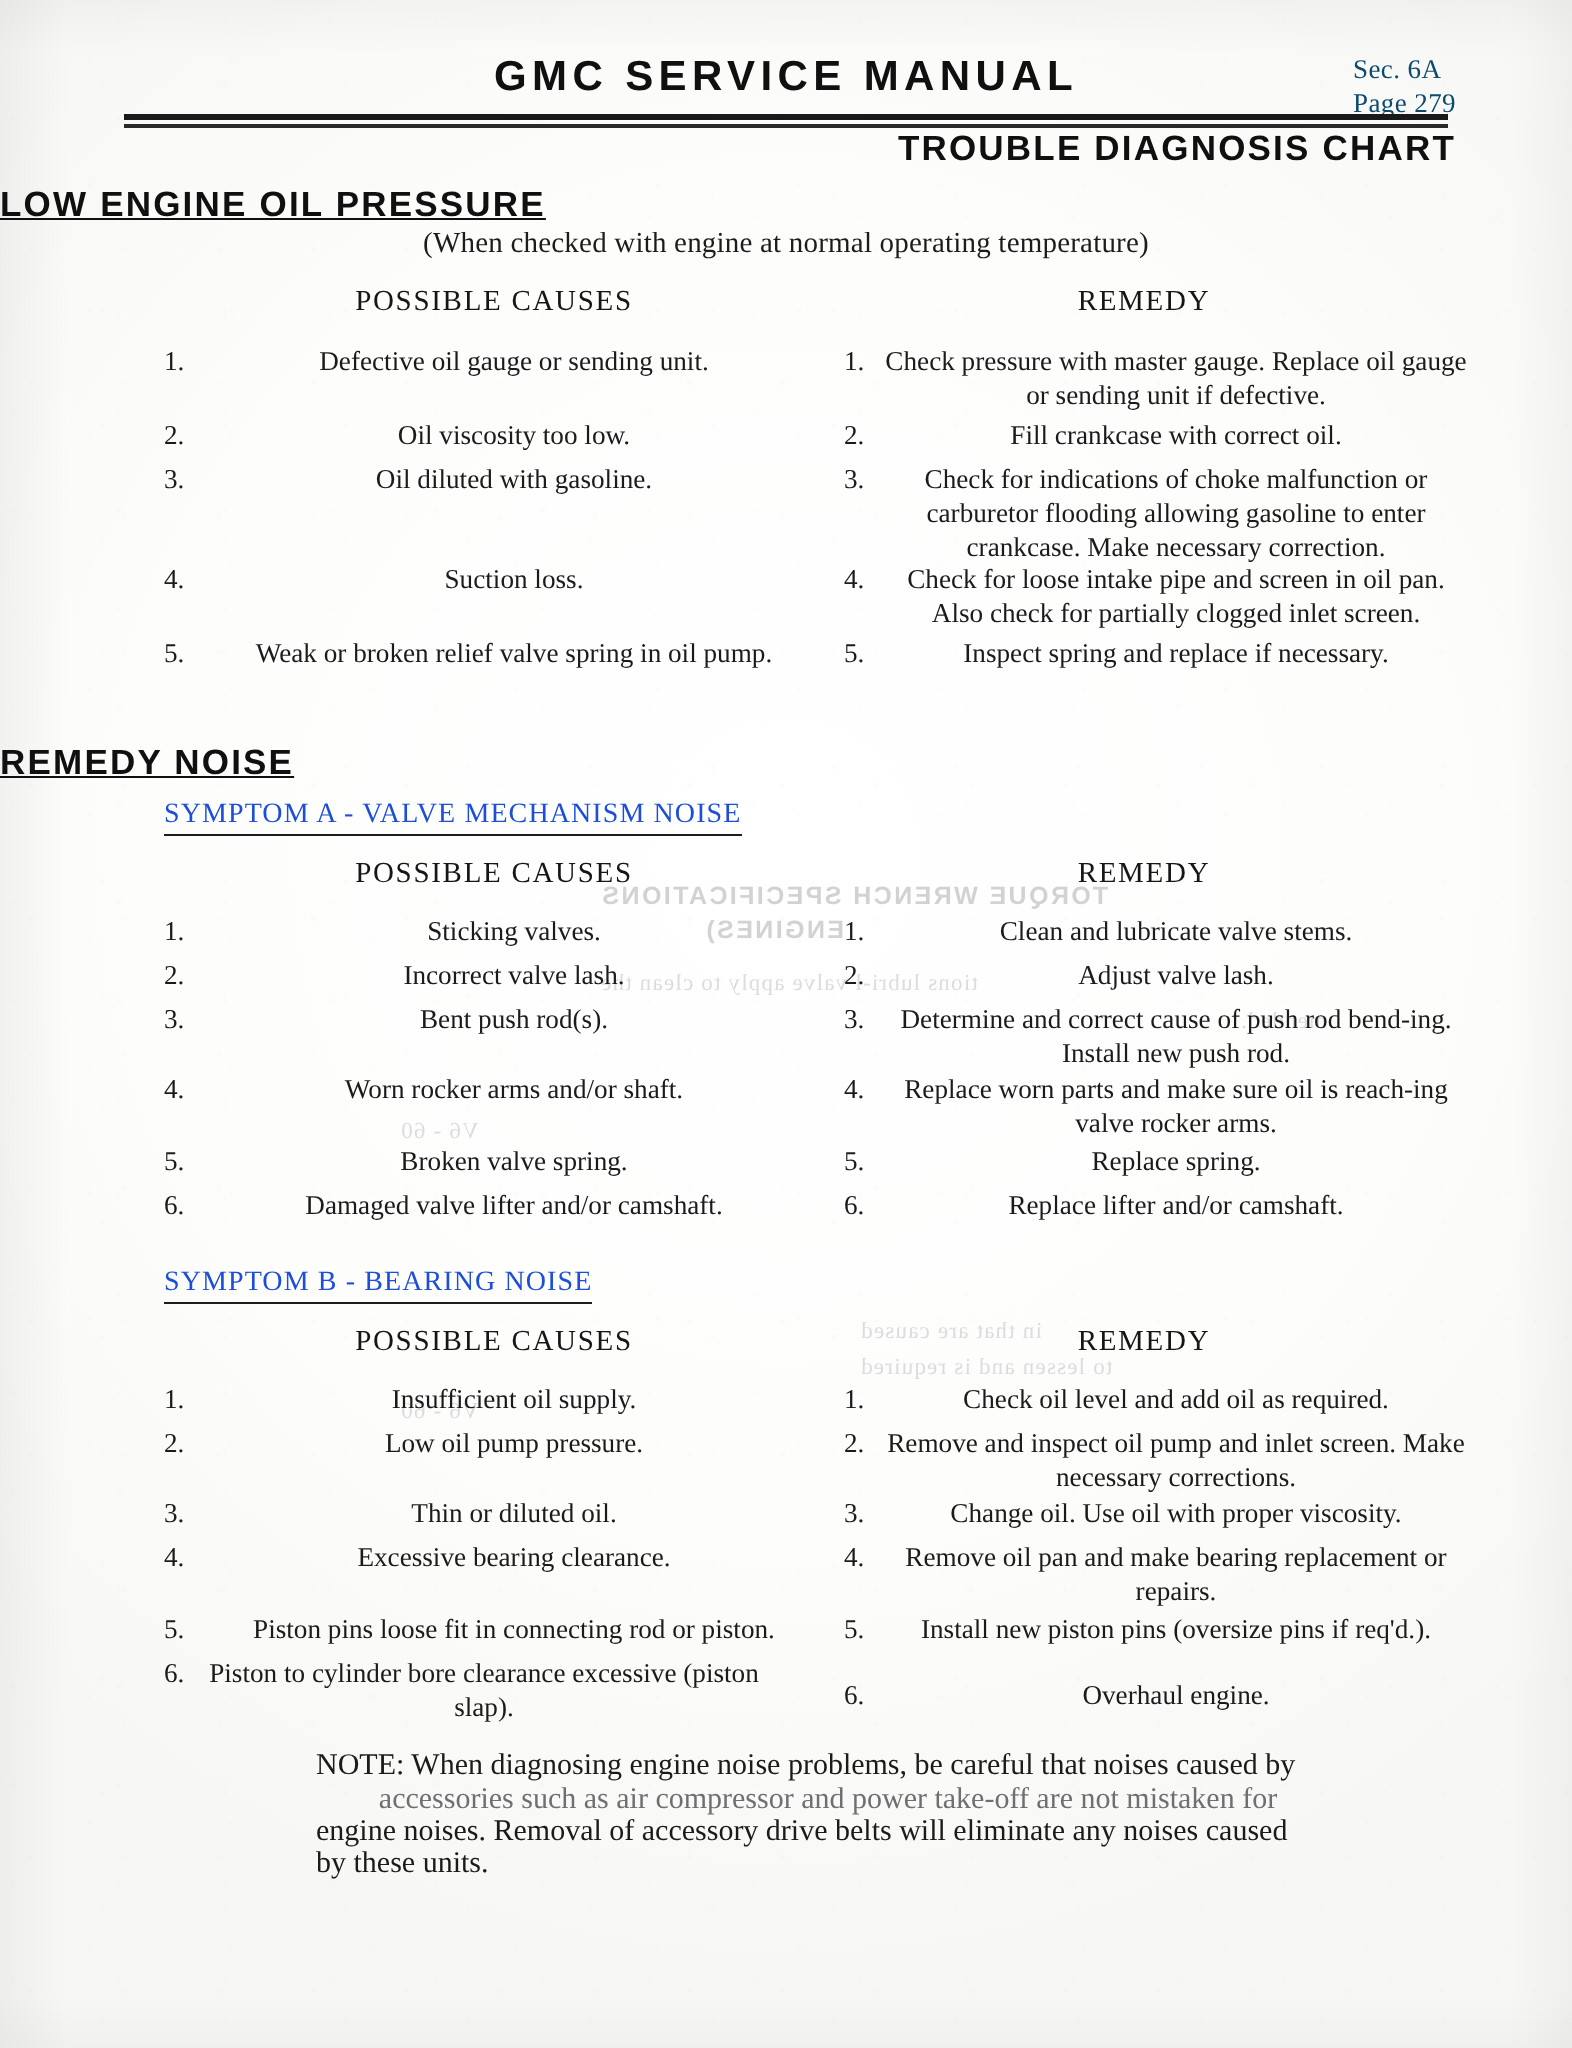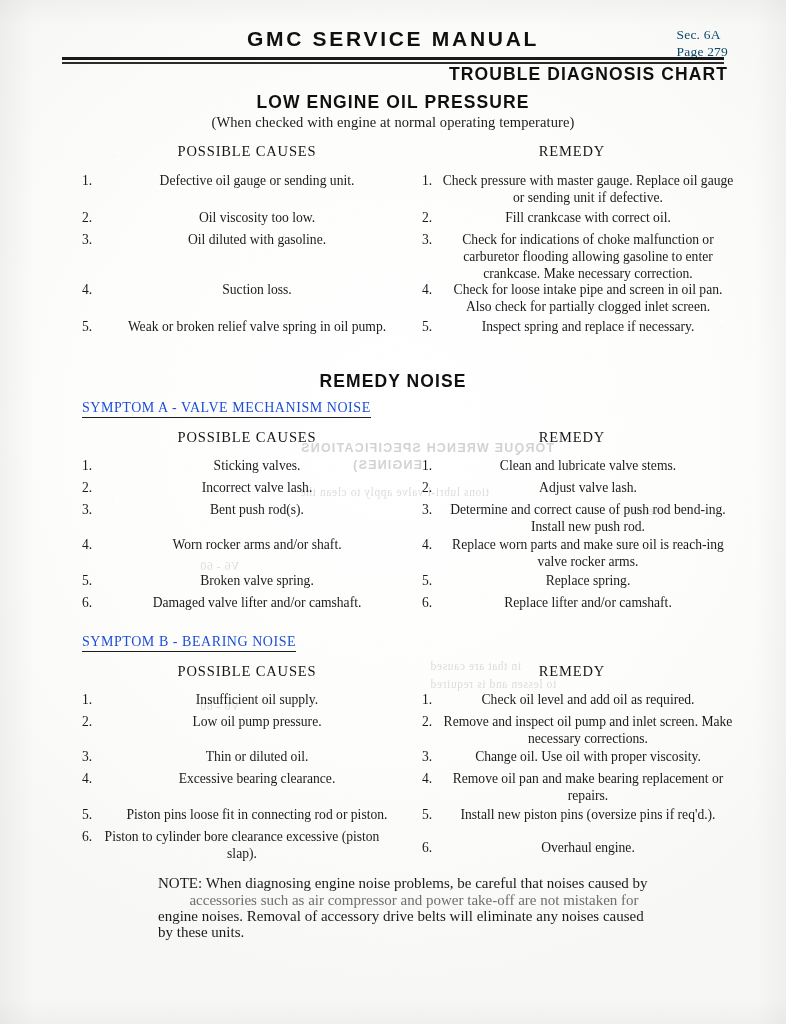--- a/index.html
+++ b/index.html
@@ -103,26 +103,27 @@
     font-weight: bold;
     font-size: 17.5px;
     letter-spacing: 1.1px;
     color: #101010;
   }
 
   
   .sec-head {
     position: absolute;
     left: 0; right: 0;
-    text-align: center;
+    text-align: left;
     font-family: "Liberation Sans", "DejaVu Sans", sans-serif;
     font-weight: bold;
     font-size: 17.5px;
     letter-spacing: 1.1px;
     color: #101010;
+    text-decoration: underline;
   }
   .sec-sub {
     position: absolute;
     left: 0; right: 0;
     text-align: center;
     font-size: 14.5px;
     color: #1c1c1c;
     letter-spacing: .1px;
   }
 

